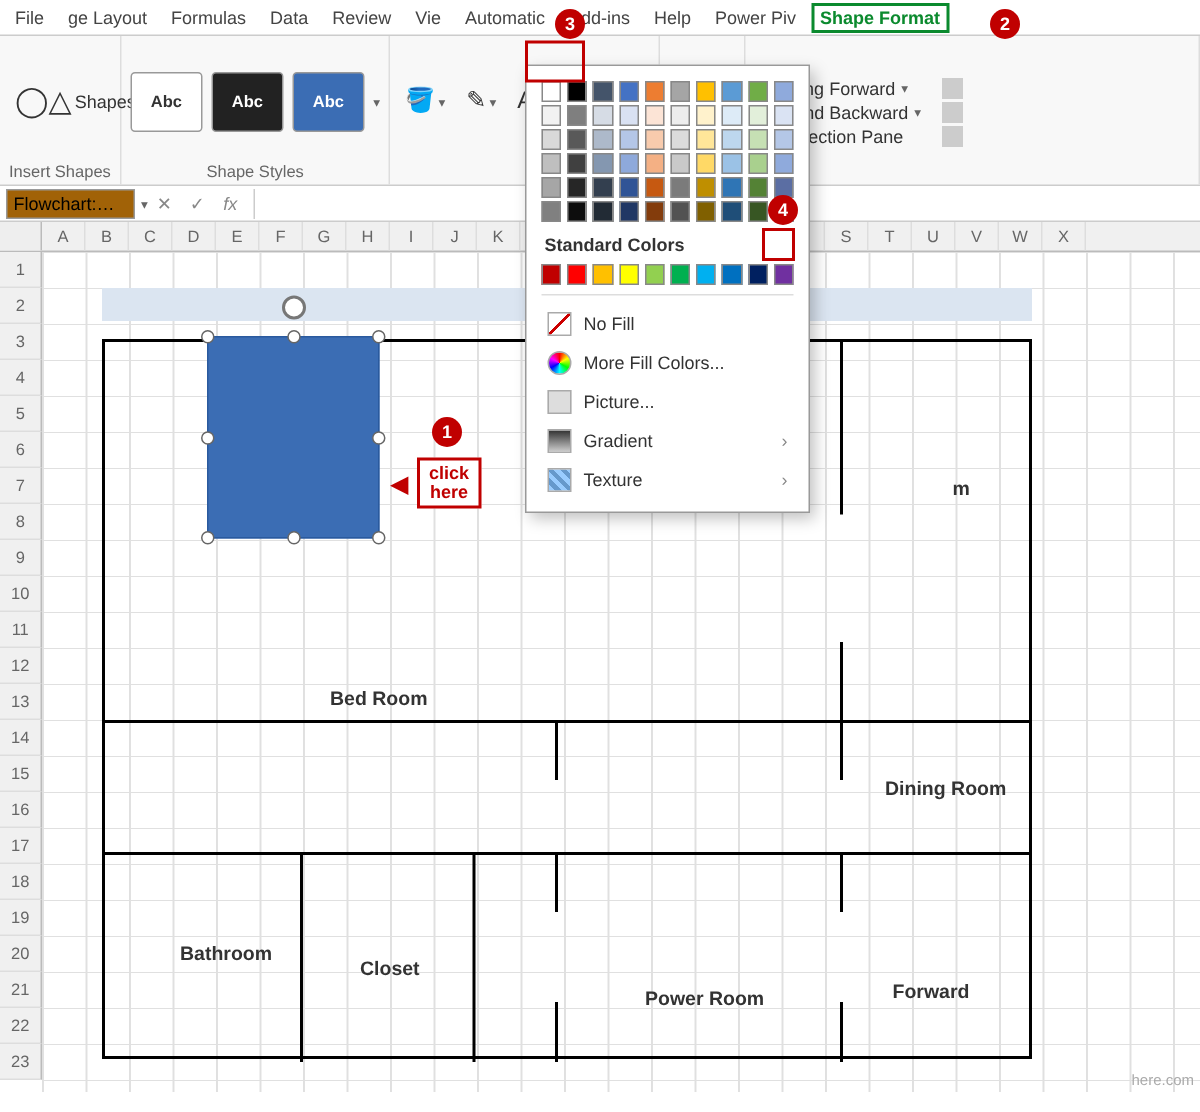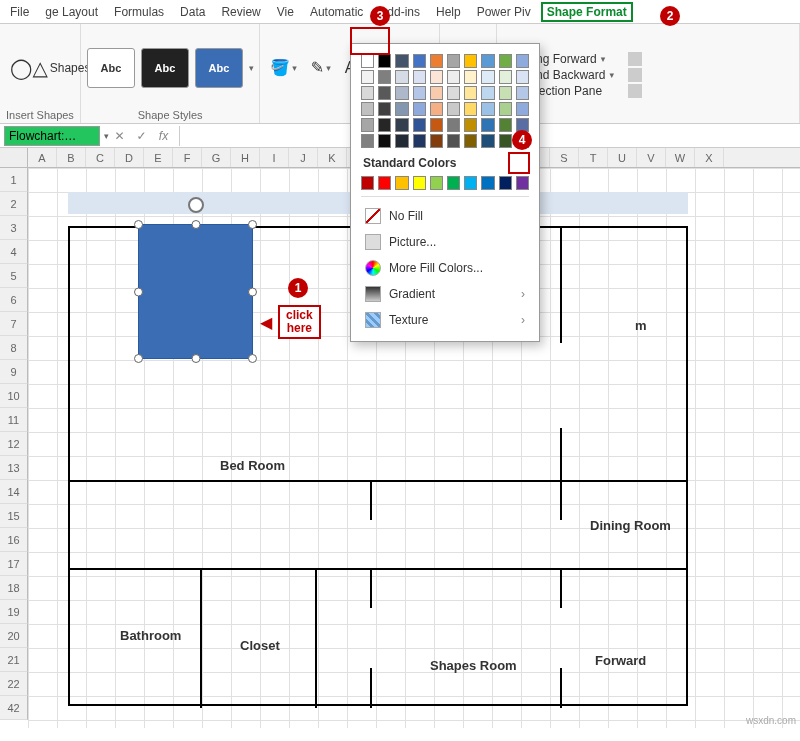--- a/index.html
+++ b/index.html
@@ -24,21 +24,21 @@
     .rib-btn { display: flex; align-items: center; gap: 2px; padding: 2px 4px; cursor: pointer; }
     .rib-ico { font-size: 16px; line-height: 1; }
     .dd { font-size: 9px; color: #666; }
     .col-stack { display: flex; flex-direction: column; gap: 2px; }
     .altbox { width: 44px; height: 40px; border: 1px solid #999; background: #fff; display: flex; flex-direction: column; align-items: center; justify-content: center; font-size: 10px; line-height: 1.1; }
     .arrange-row { display: flex; align-items: center; gap: 4px; }
     .arr-ico { width: 14px; height: 14px; background: #ccc; display: inline-block; }
 
     
     .fbar { display: flex; align-items: center; height: 24px; border-bottom: 1px solid #ccc; background: #fff; }
-    .namebox { width: 96px; height: 20px; border: 1px solid #999; margin: 0 4px; padding: 2px 4px; font-size: 12px; background: #22c55e; }
+    .namebox { width: 86px; height: 20px; border: 1px solid #999; margin: 0 4px; padding: 2px 4px; font-size: 12px; background: #a16207; }
     .fbar .btn { width: 22px; text-align: center; color: #888; cursor: pointer; }
     .fx { font-style: italic; }
 
     
     .colhdr { display: flex; height: 20px; background: #f0f0f0; border-bottom: 1px solid #bbb; }
     .colhdr div { width: 29px; border-right: 1px solid #ddd; text-align: center; font-size: 11px; color: #666; line-height: 20px; }
     .colhdr .corner { width: 28px; background: #eee; border-right: 1px solid #bbb; }
 
     .gridwrap { position: relative; height: 560px; overflow: hidden; }
     .rowhdr { position: absolute; left: 0; top: 0; width: 28px; }
@@ -238,21 +238,21 @@
       <div>13</div>
       <div>14</div>
       <div>15</div>
       <div>16</div>
       <div>17</div>
       <div>18</div>
       <div>19</div>
       <div>20</div>
       <div>21</div>
       <div>22</div>
-      <div>42</div>
+      <div>23</div>
     </div>
   <div class="cells">
       <div class="cellgrid"></div>
     </div>
 
   <div class="draw">
     <div class="titlebar">Drawin</div>
 
     <div class="floorplan">
 
@@ -267,21 +267,21 @@
       <div class="wall" style="left:300px;top:340px;width:2px;height:40px;"></div>
       <div class="wall" style="left:490px;top:340px;width:2px;height:40px;"></div>
       <div class="wall" style="left:300px;top:440px;width:2px;height:40px;"></div>
       <div class="wall" style="left:490px;top:440px;width:2px;height:40px;"></div>
 
       <div class="room-label" style="left:565px; top:90px;">m</div>
       <div class="room-label" style="left:150px; top:230px;">Bed Room</div>
       <div class="room-label" style="left:520px; top:290px;">Dining Room</div>
       <div class="room-label" style="left:50px;  top:400px;">Bathroom</div>
       <div class="room-label" style="left:170px; top:410px;text-align:center;">Closet</div>
-      <div class="room-label" style="left:360px; top:430px;">Shapes Room</div>
+      <div class="room-label" style="left:360px; top:430px;">Power Room</div>
       <div class="room-label" style="left:525px; top:425px;">Forward</div>
     </div>
 
     <div class="shape">
       <div class="rot"></div>
       <div class="handle" style="left:-5px;top:-5px;"></div>
       <div class="handle" style="left:50%;top:-5px;transform:translateX(-50%);"></div>
       <div class="handle" style="right:-5px;top:-5px;"></div>
       <div class="handle" style="left:-5px;top:50%;transform:translateY(-50%);"></div>
       <div class="handle" style="right:-5px;top:50%;transform:translateY(-50%);"></div>
@@ -290,21 +290,21 @@
       <div class="handle" style="right:-5px;bottom:-5px;"></div>
     </div>
 
     <div class="callout" style="left:260px; top:110px;">1</div>
     <div style="position:absolute;left:232px;top:145px;color:#c00000;font-size:16px;">◀</div>
     <div class="hint" style="left:250px; top:137px;">
       <span>click</span><br><span>here</span>
     </div>
   </div>
 
-  <div class="watermark">wsxdn.com</div>
+  <div class="watermark">here.com</div>
 </div>
 
 <div class="fillmenu">
   <div id="theme-row1" class="swrow">
       <div class="sw" style="background: rgb(255, 255, 255);"></div>
       <div class="sw" style="background: rgb(0, 0, 0);"></div>
       <div class="sw" style="background: rgb(68, 84, 106);"></div>
       <div class="sw" style="background: rgb(68, 114, 196);"></div>
       <div class="sw" style="background: rgb(237, 125, 49);"></div>
       <div class="sw" style="background: rgb(165, 165, 165);"></div>
@@ -387,26 +387,26 @@
       <div class="sw" style="background: rgb(0, 112, 192);"></div>
       <div class="sw" style="background: rgb(0, 32, 96);"></div>
       <div class="sw" style="background: rgb(112, 48, 160);"></div>
     </div>
   <div class="menu-sep"></div>
   <div class="menu-item">
     <span class="mi-ico" style="background:linear-gradient(135deg,transparent 45%,#c00 45%,#c00 55%,transparent 55%);"></span>
     <span>No Fill</span>
   </div>
   <div class="menu-item">
+    <span class="mi-ico" style="background:conic-gradient(red,yellow,lime,cyan,blue,magenta,red);border-radius:50%;"></span>
+    <span>More Fill Colors...</span>
+  </div>
+  <div class="menu-item">
     <span class="mi-ico" style="background:#ddd;"></span>
     <span>Picture...</span>
-  </div>
-  <div class="menu-item">
-    <span class="mi-ico" style="background:conic-gradient(red,yellow,lime,cyan,blue,magenta,red);border-radius:50%;"></span>
-    <span>More Fill Colors...</span>
   </div>
   <div class="menu-item">
     <span class="mi-ico" style="background:linear-gradient(#333,#ccc);"></span>
     <span>Gradient</span>
     <span class="sub">›</span>
   </div>
   <div class="menu-item">
     <span class="mi-ico" style="background:repeating-linear-gradient(45deg,#9cf,#9cf 3px,#69c 3px,#69c 6px);"></span>
     <span>Texture</span>
     <span class="sub">›</span>

